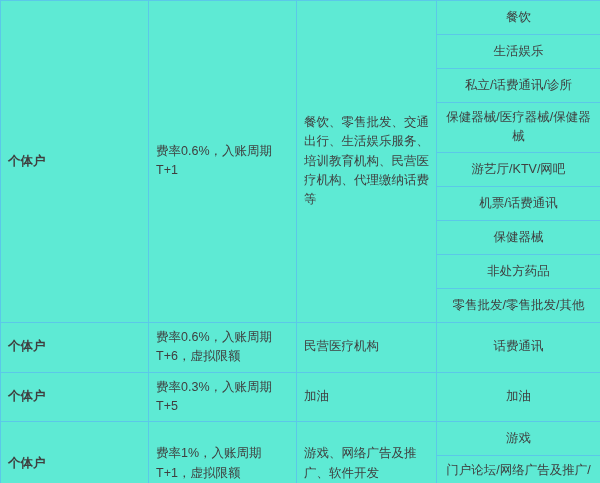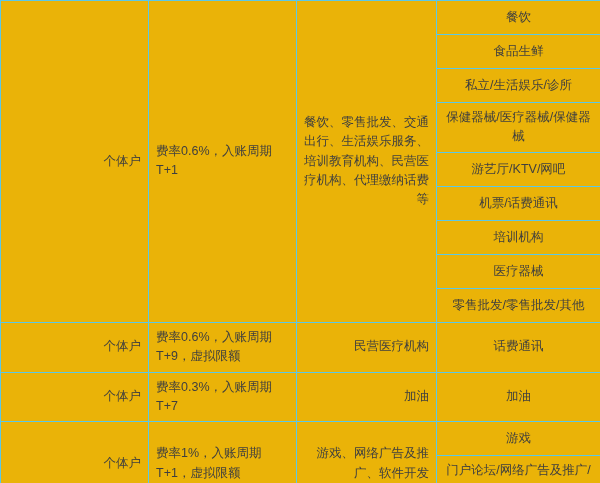--- a/index.html
+++ b/index.html
@@ -28,40 +28,41 @@
     table-layout: fixed;
   }
 
   table.rate-table td {
     border: 1px solid #5bc8e8;
     font-size: 12.5px;
     line-height: 1.55;
     color: #3f3f3f;
     padding: 5px 7px;
     vertical-align: middle;
-    background: #eab308;
+    background: #5eead4;
   }
 
   
   col.c1 { width: 148px; }
   col.c2 { width: 148px; }
   col.c3 { width: 140px; }
   col.c4 { width: 164px; }
 
   td.merchant {
-    text-align: right;
+    text-align: left;
+    font-weight: bold;
   }
 
   td.rate {
     text-align: left;
     padding-left: 9px;
   }
 
   td.biz {
-    text-align: right;
+    text-align: left;
     padding-left: 9px;
     padding-right: 9px;
   }
 
   td.cat {
     text-align: center;
     padding-left: 6px;
     padding-right: 6px;
   }
 
@@ -83,54 +84,54 @@
     </colgroup>
     <tbody>
 
       <tr>
         <td class="merchant" rowspan="9">个体户</td>
         <td class="rate" rowspan="9">费率0.6%，入账周期T+1</td>
         <td class="biz" rowspan="9">餐饮、零售批发、交通出行、生活娱乐服务、培训教育机构、民营医疗机构、代理缴纳话费等</td>
         <td class="cat cat-sub">餐饮</td>
       </tr>
       <tr>
-        <td class="cat cat-sub">食品生鲜</td>
+        <td class="cat cat-sub">生活娱乐</td>
       </tr>
       <tr>
-        <td class="cat cat-sub">私立/生活娱乐/诊所</td>
+        <td class="cat cat-sub">私立/话费通讯/诊所</td>
       </tr>
       <tr>
         <td class="cat">保健器械/医疗器械/保健器械</td>
       </tr>
       <tr>
         <td class="cat cat-sub">游艺厅/KTV/网吧</td>
       </tr>
       <tr>
         <td class="cat cat-sub">机票/话费通讯</td>
       </tr>
       <tr>
-        <td class="cat cat-sub">培训机构</td>
+        <td class="cat cat-sub">保健器械</td>
       </tr>
       <tr>
-        <td class="cat cat-sub">医疗器械</td>
+        <td class="cat cat-sub">非处方药品</td>
       </tr>
       <tr>
         <td class="cat cat-sub">零售批发/零售批发/其他</td>
       </tr>
 
       <tr>
         <td class="merchant">个体户</td>
-        <td class="rate">费率0.6%，入账周期T+9，虚拟限额</td>
+        <td class="rate">费率0.6%，入账周期T+6，虚拟限额</td>
         <td class="biz">民营医疗机构</td>
         <td class="cat">话费通讯</td>
       </tr>
 
       <tr>
         <td class="merchant">个体户</td>
-        <td class="rate">费率0.3%，入账周期T+7</td>
+        <td class="rate">费率0.3%，入账周期T+5</td>
         <td class="biz">加油</td>
         <td class="cat">加油</td>
       </tr>
 
       <tr>
         <td class="merchant" rowspan="2">个体户</td>
         <td class="rate" rowspan="2">费率1%，入账周期T+1，虚拟限额</td>
         <td class="biz" rowspan="2">游戏、网络广告及推广、软件开发</td>
         <td class="cat cat-sub">游戏</td>
       </tr>

